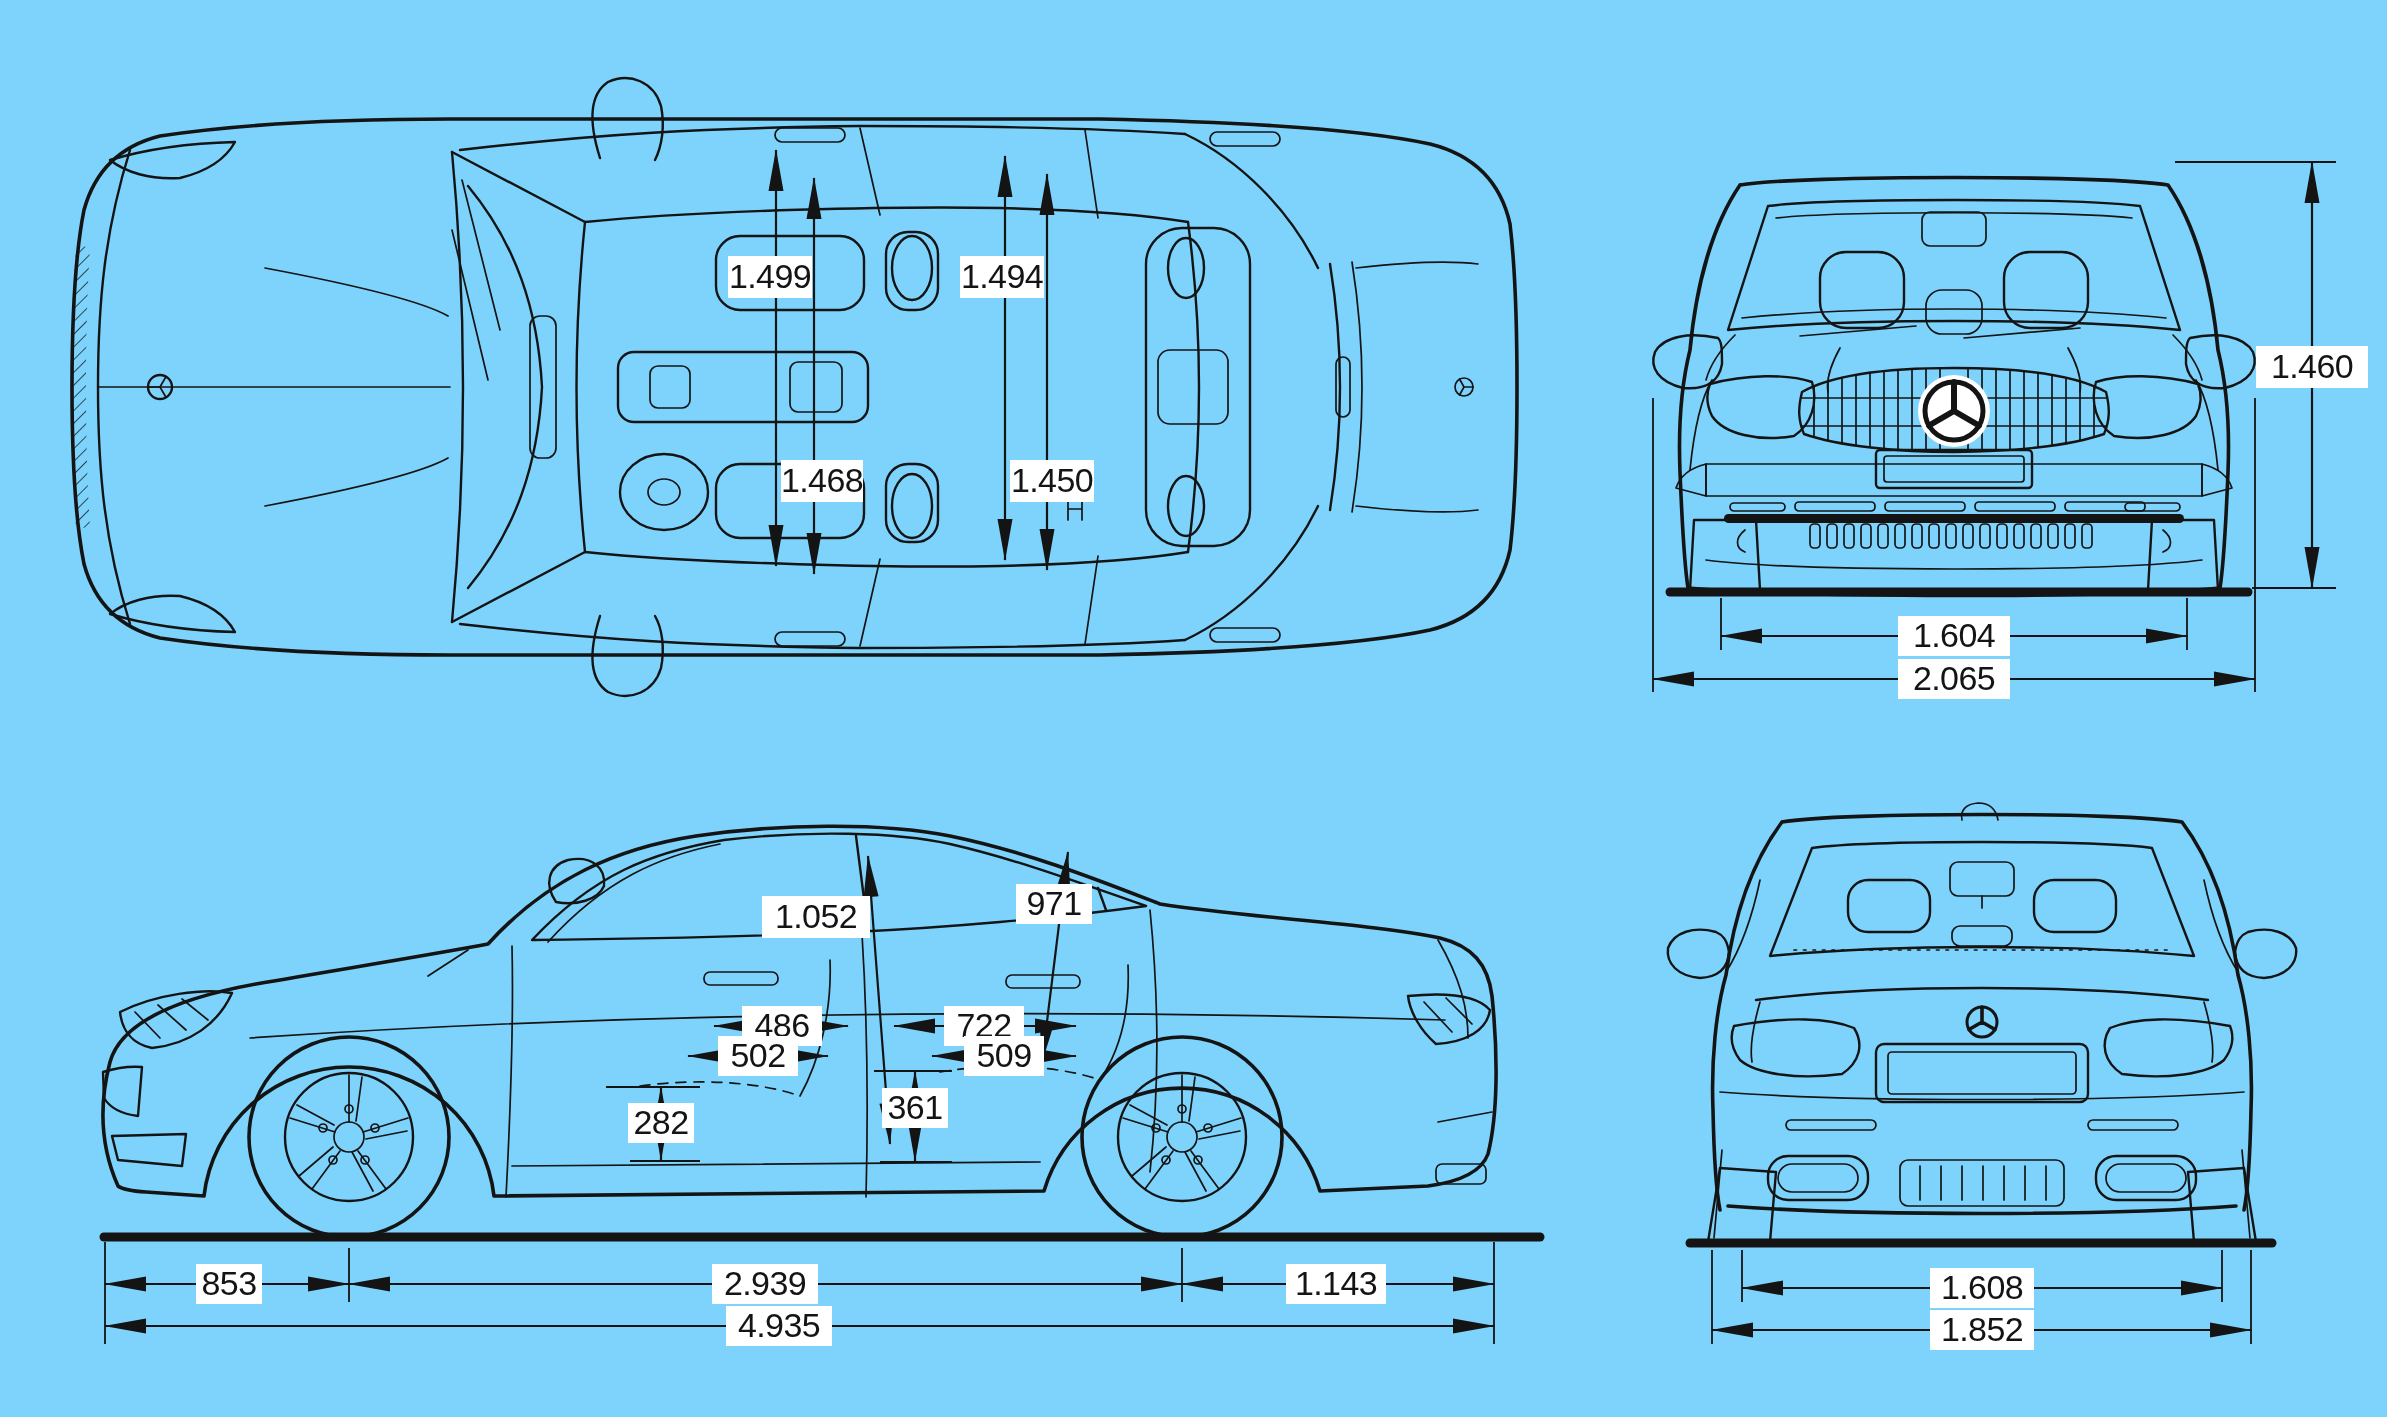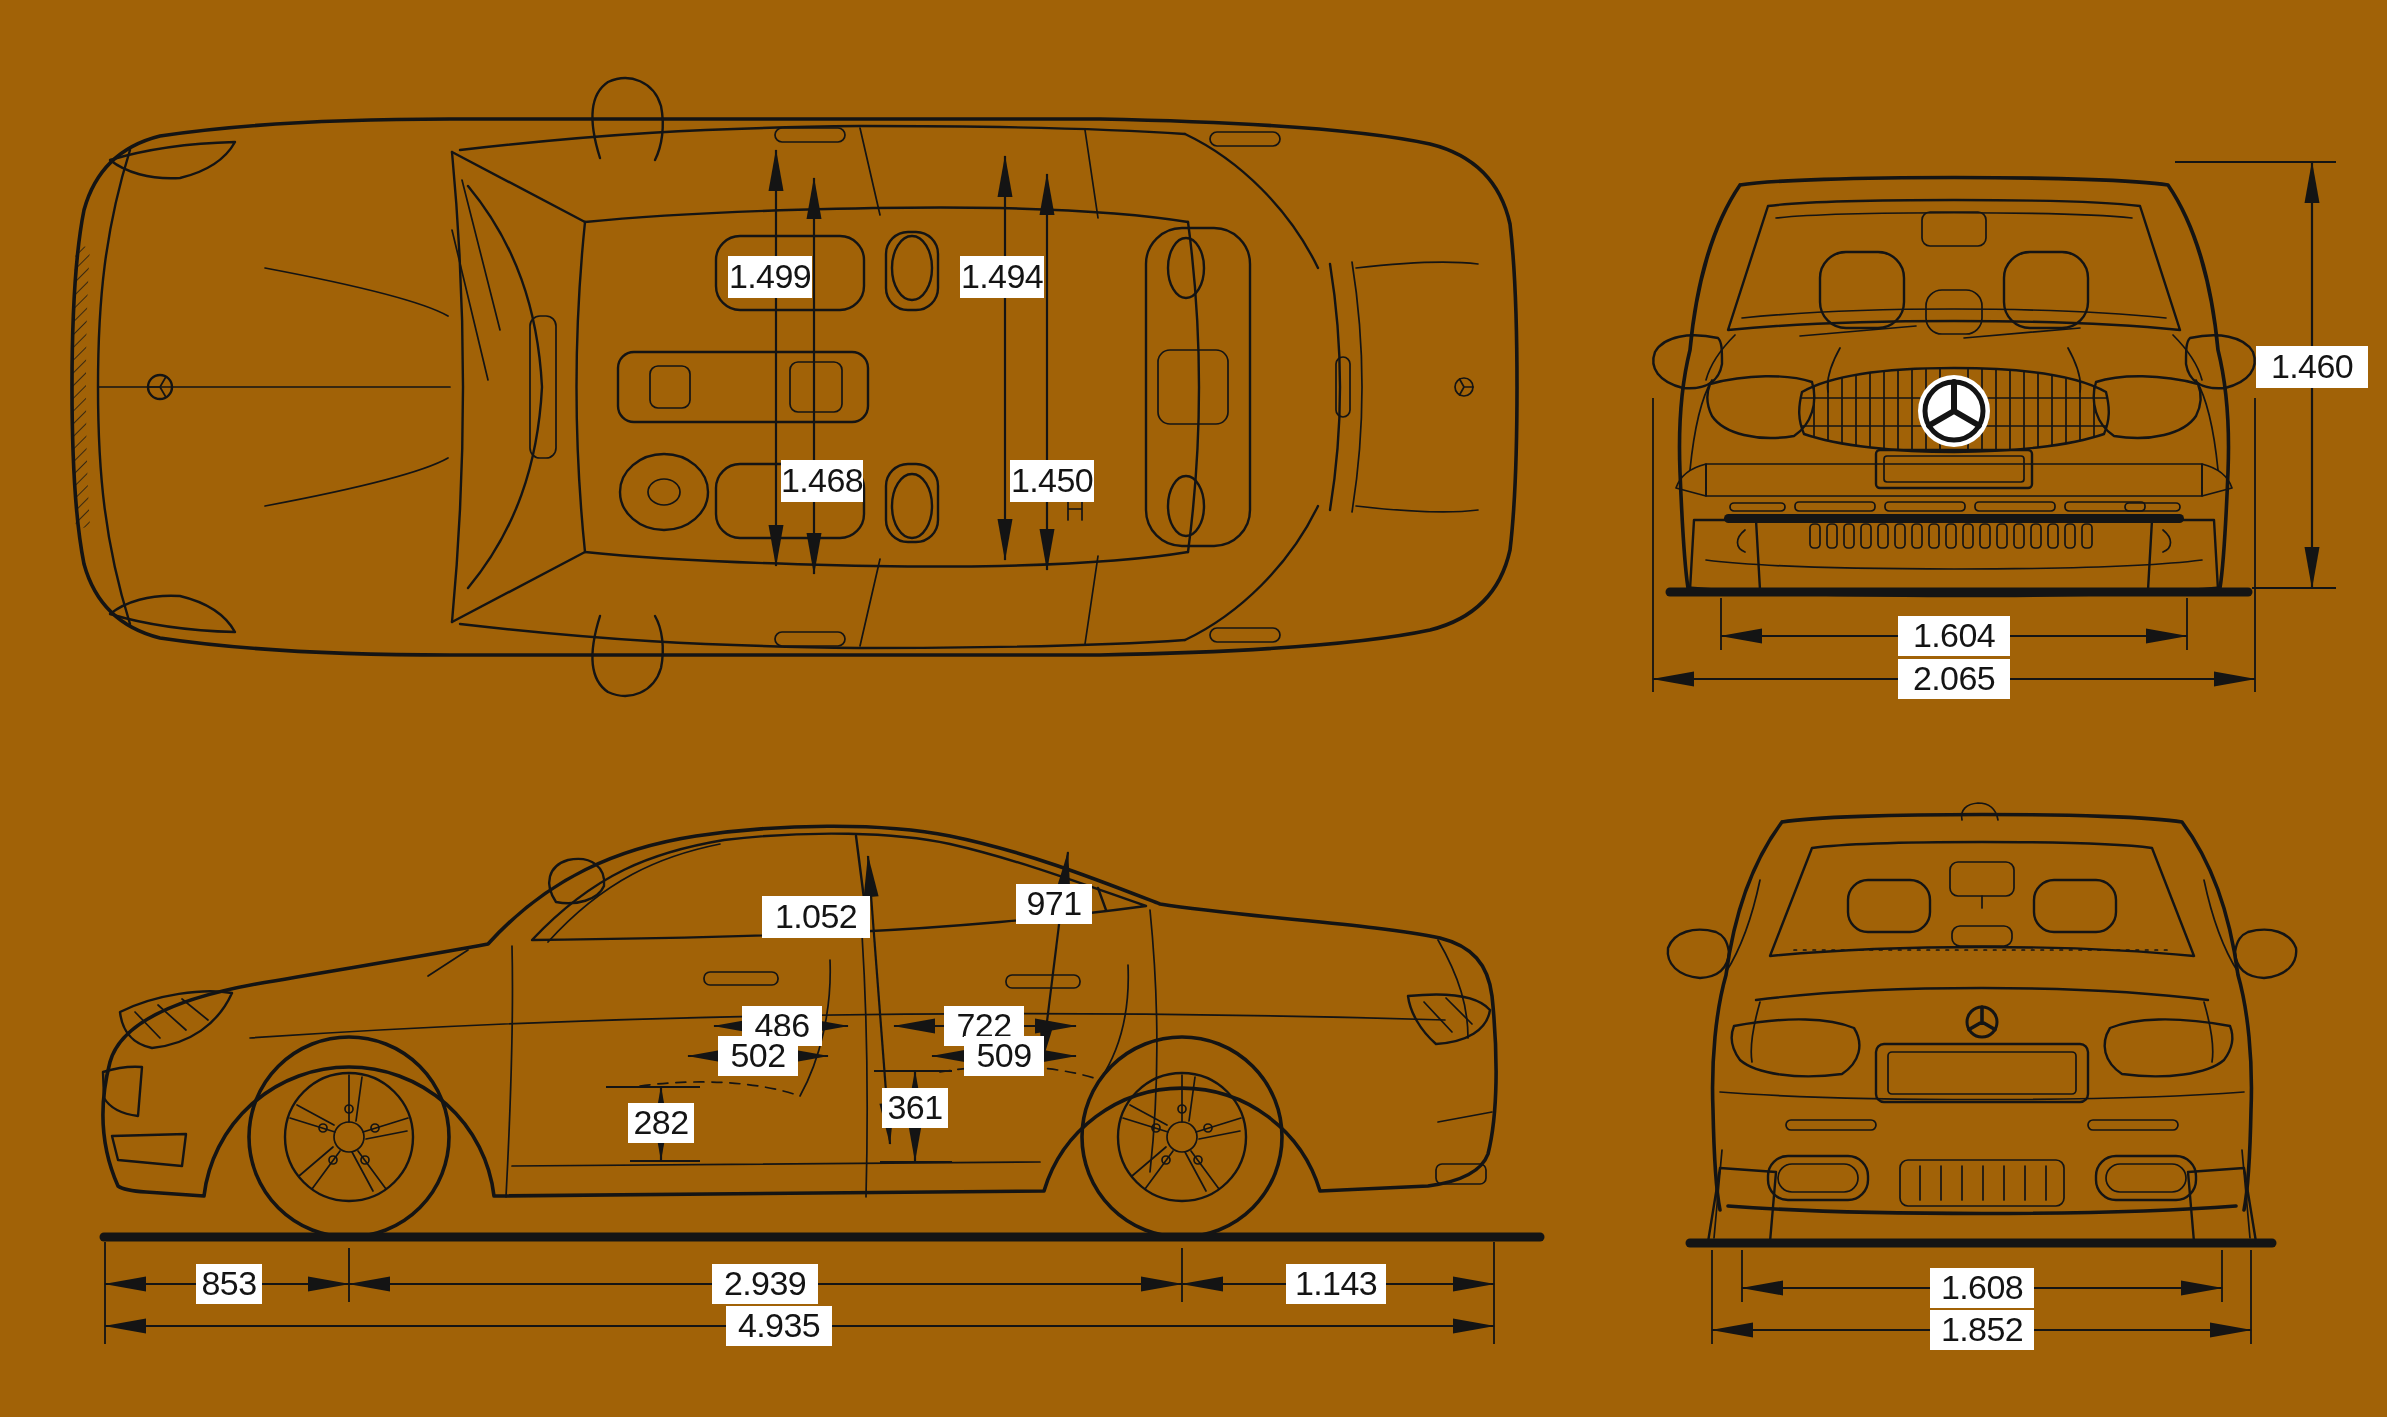--- a/index.html
+++ b/index.html
@@ -1,16 +1,16 @@
 <!DOCTYPE html>
 <html><head>
 <meta charset="utf-8">
 <style>
   html,body{margin:0;padding:0;background:#fff;}
-  .stage{width:2387px;height:1417px;position:relative;background:#a16207;}
+  .stage{width:2387px;height:1417px;position:relative;background:#7dd3fc;}
   svg{display:block;}
   .o{fill:none;stroke:#141414;stroke-width:3.6;stroke-linecap:round;stroke-linejoin:round;}
   .m{fill:none;stroke:#141414;stroke-width:2.4;stroke-linecap:round;stroke-linejoin:round;}
   .f{fill:none;stroke:#141414;stroke-width:1.7;stroke-linecap:round;stroke-linejoin:round;}
   .dash{stroke-dasharray:10 8;}
   .dot{stroke-dasharray:2.5 7;}
   .dim{fill:none;stroke:#141414;stroke-width:2.2;}
   .ext{fill:none;stroke:#141414;stroke-width:1.8;}
   .gnd{fill:none;stroke:#141414;stroke-width:9;stroke-linecap:round;}
   .lblbox{fill:#ffffff;}

